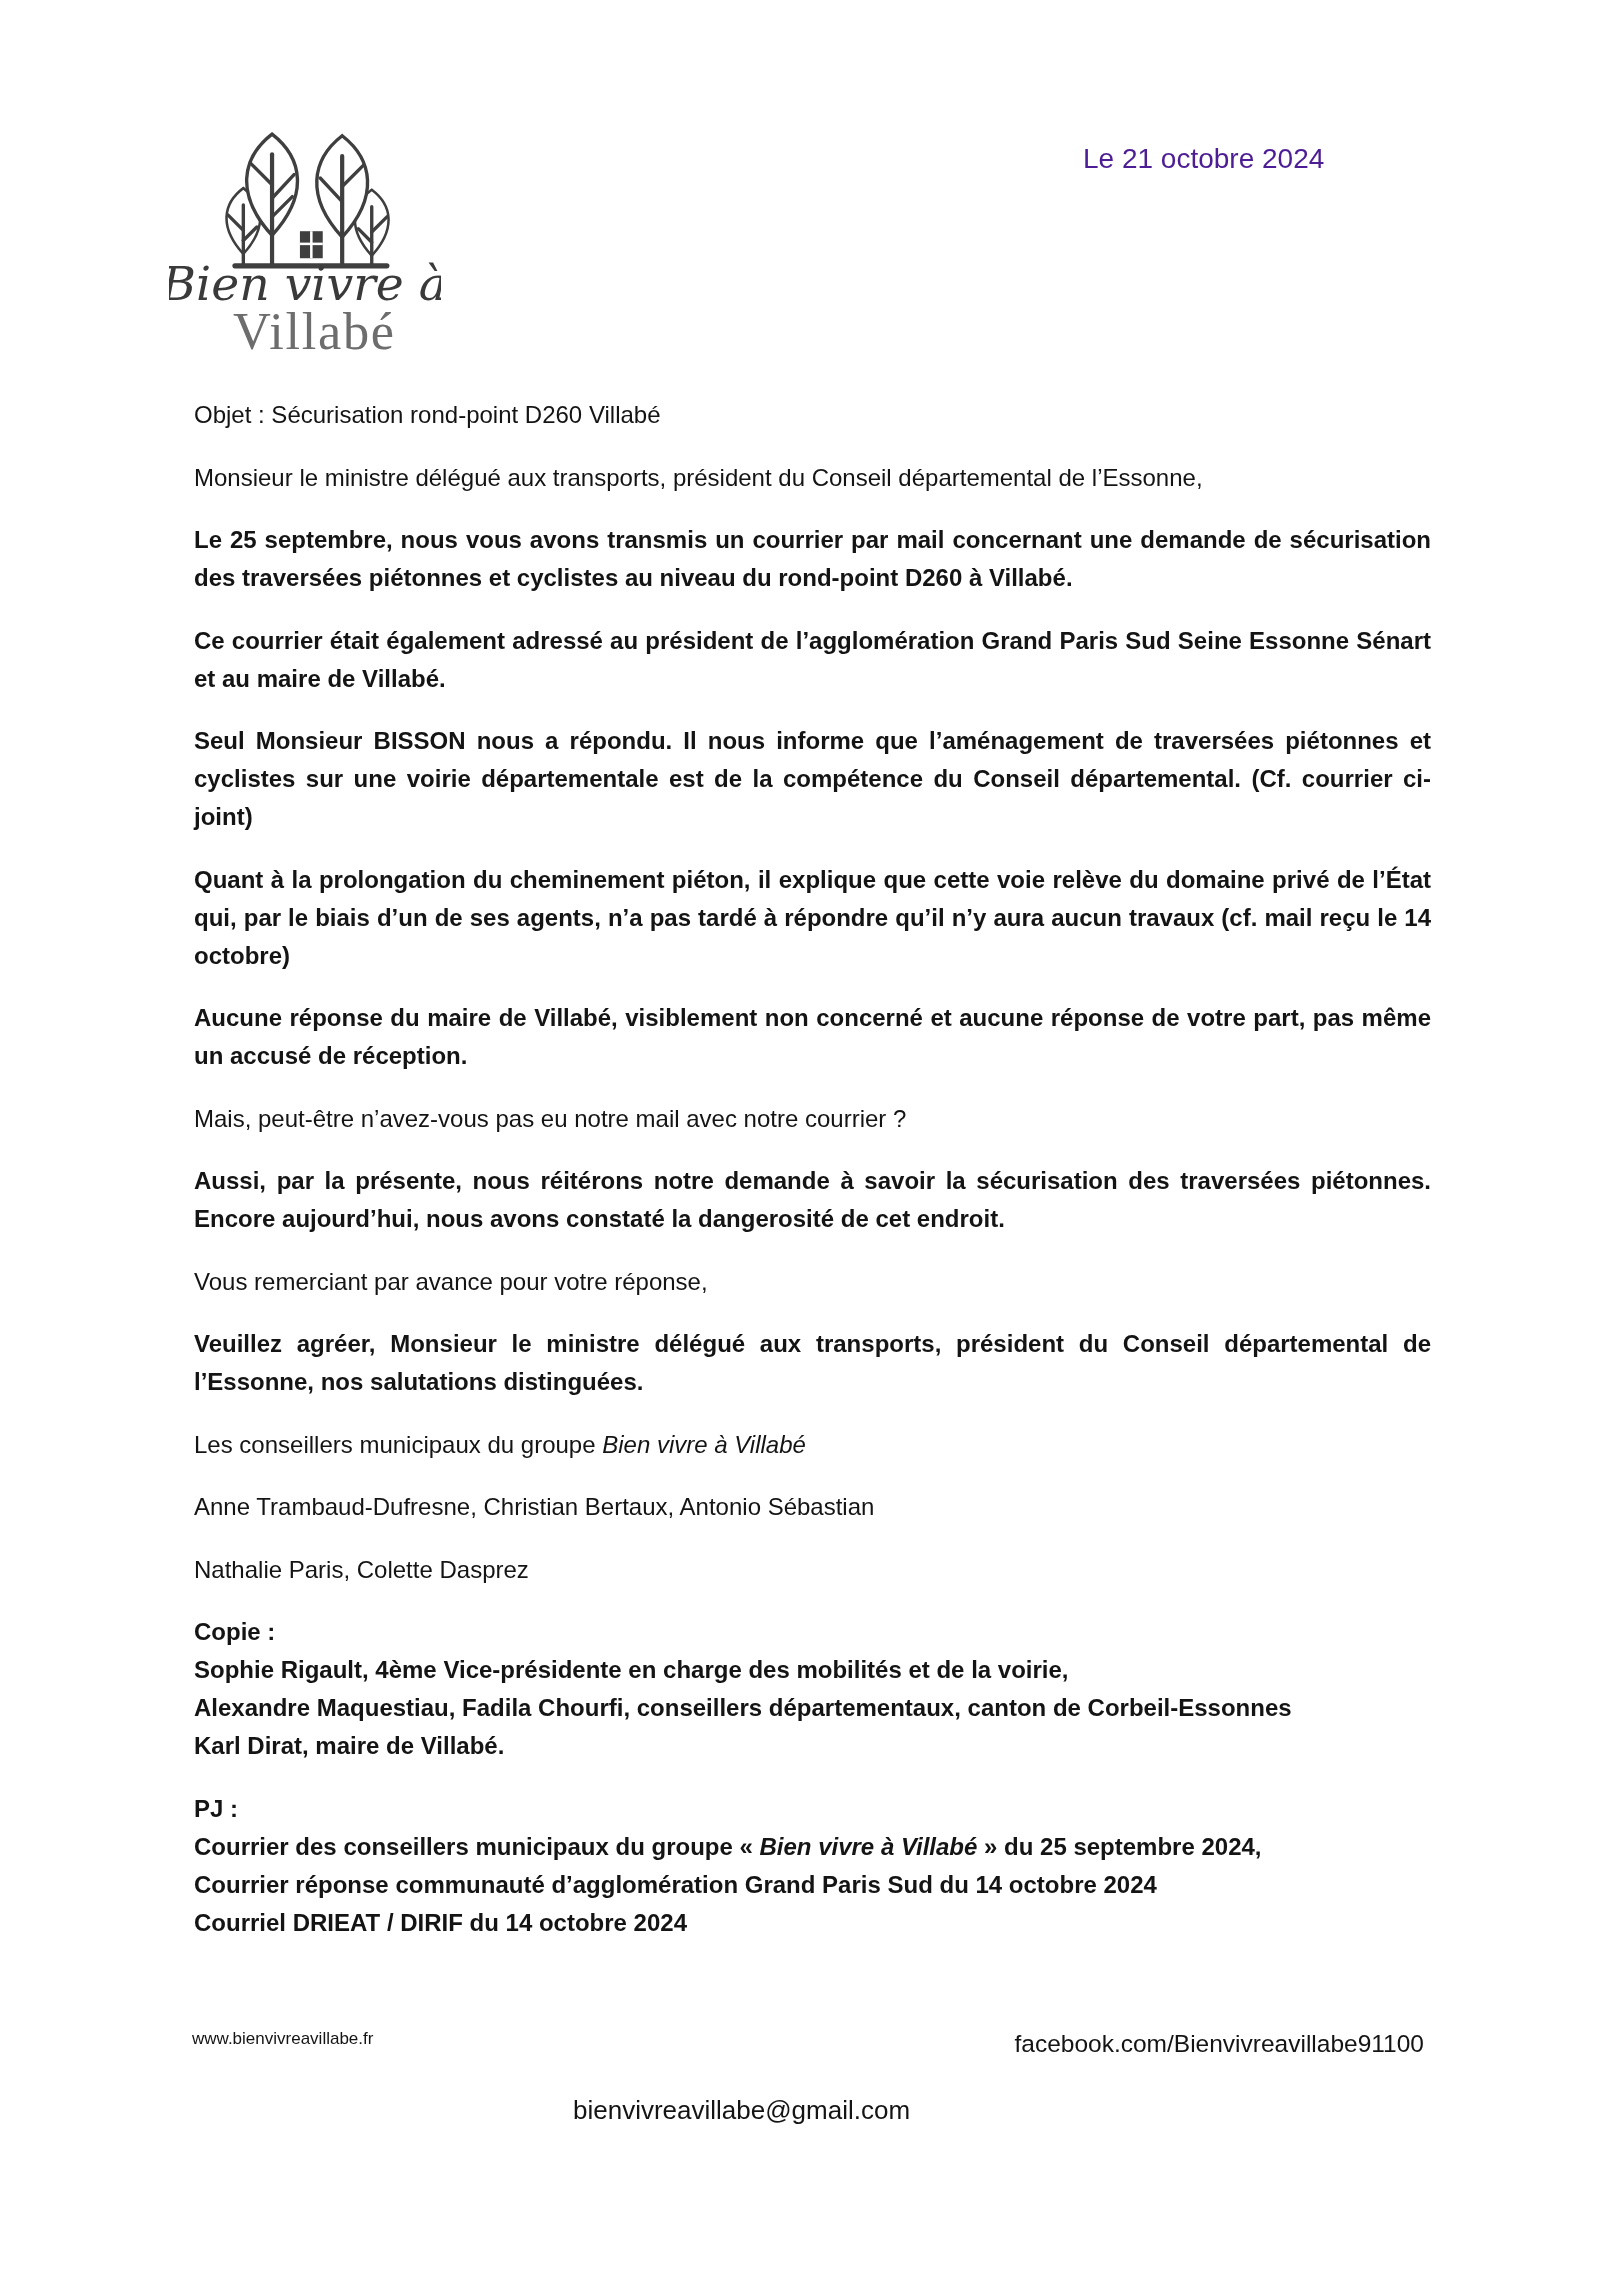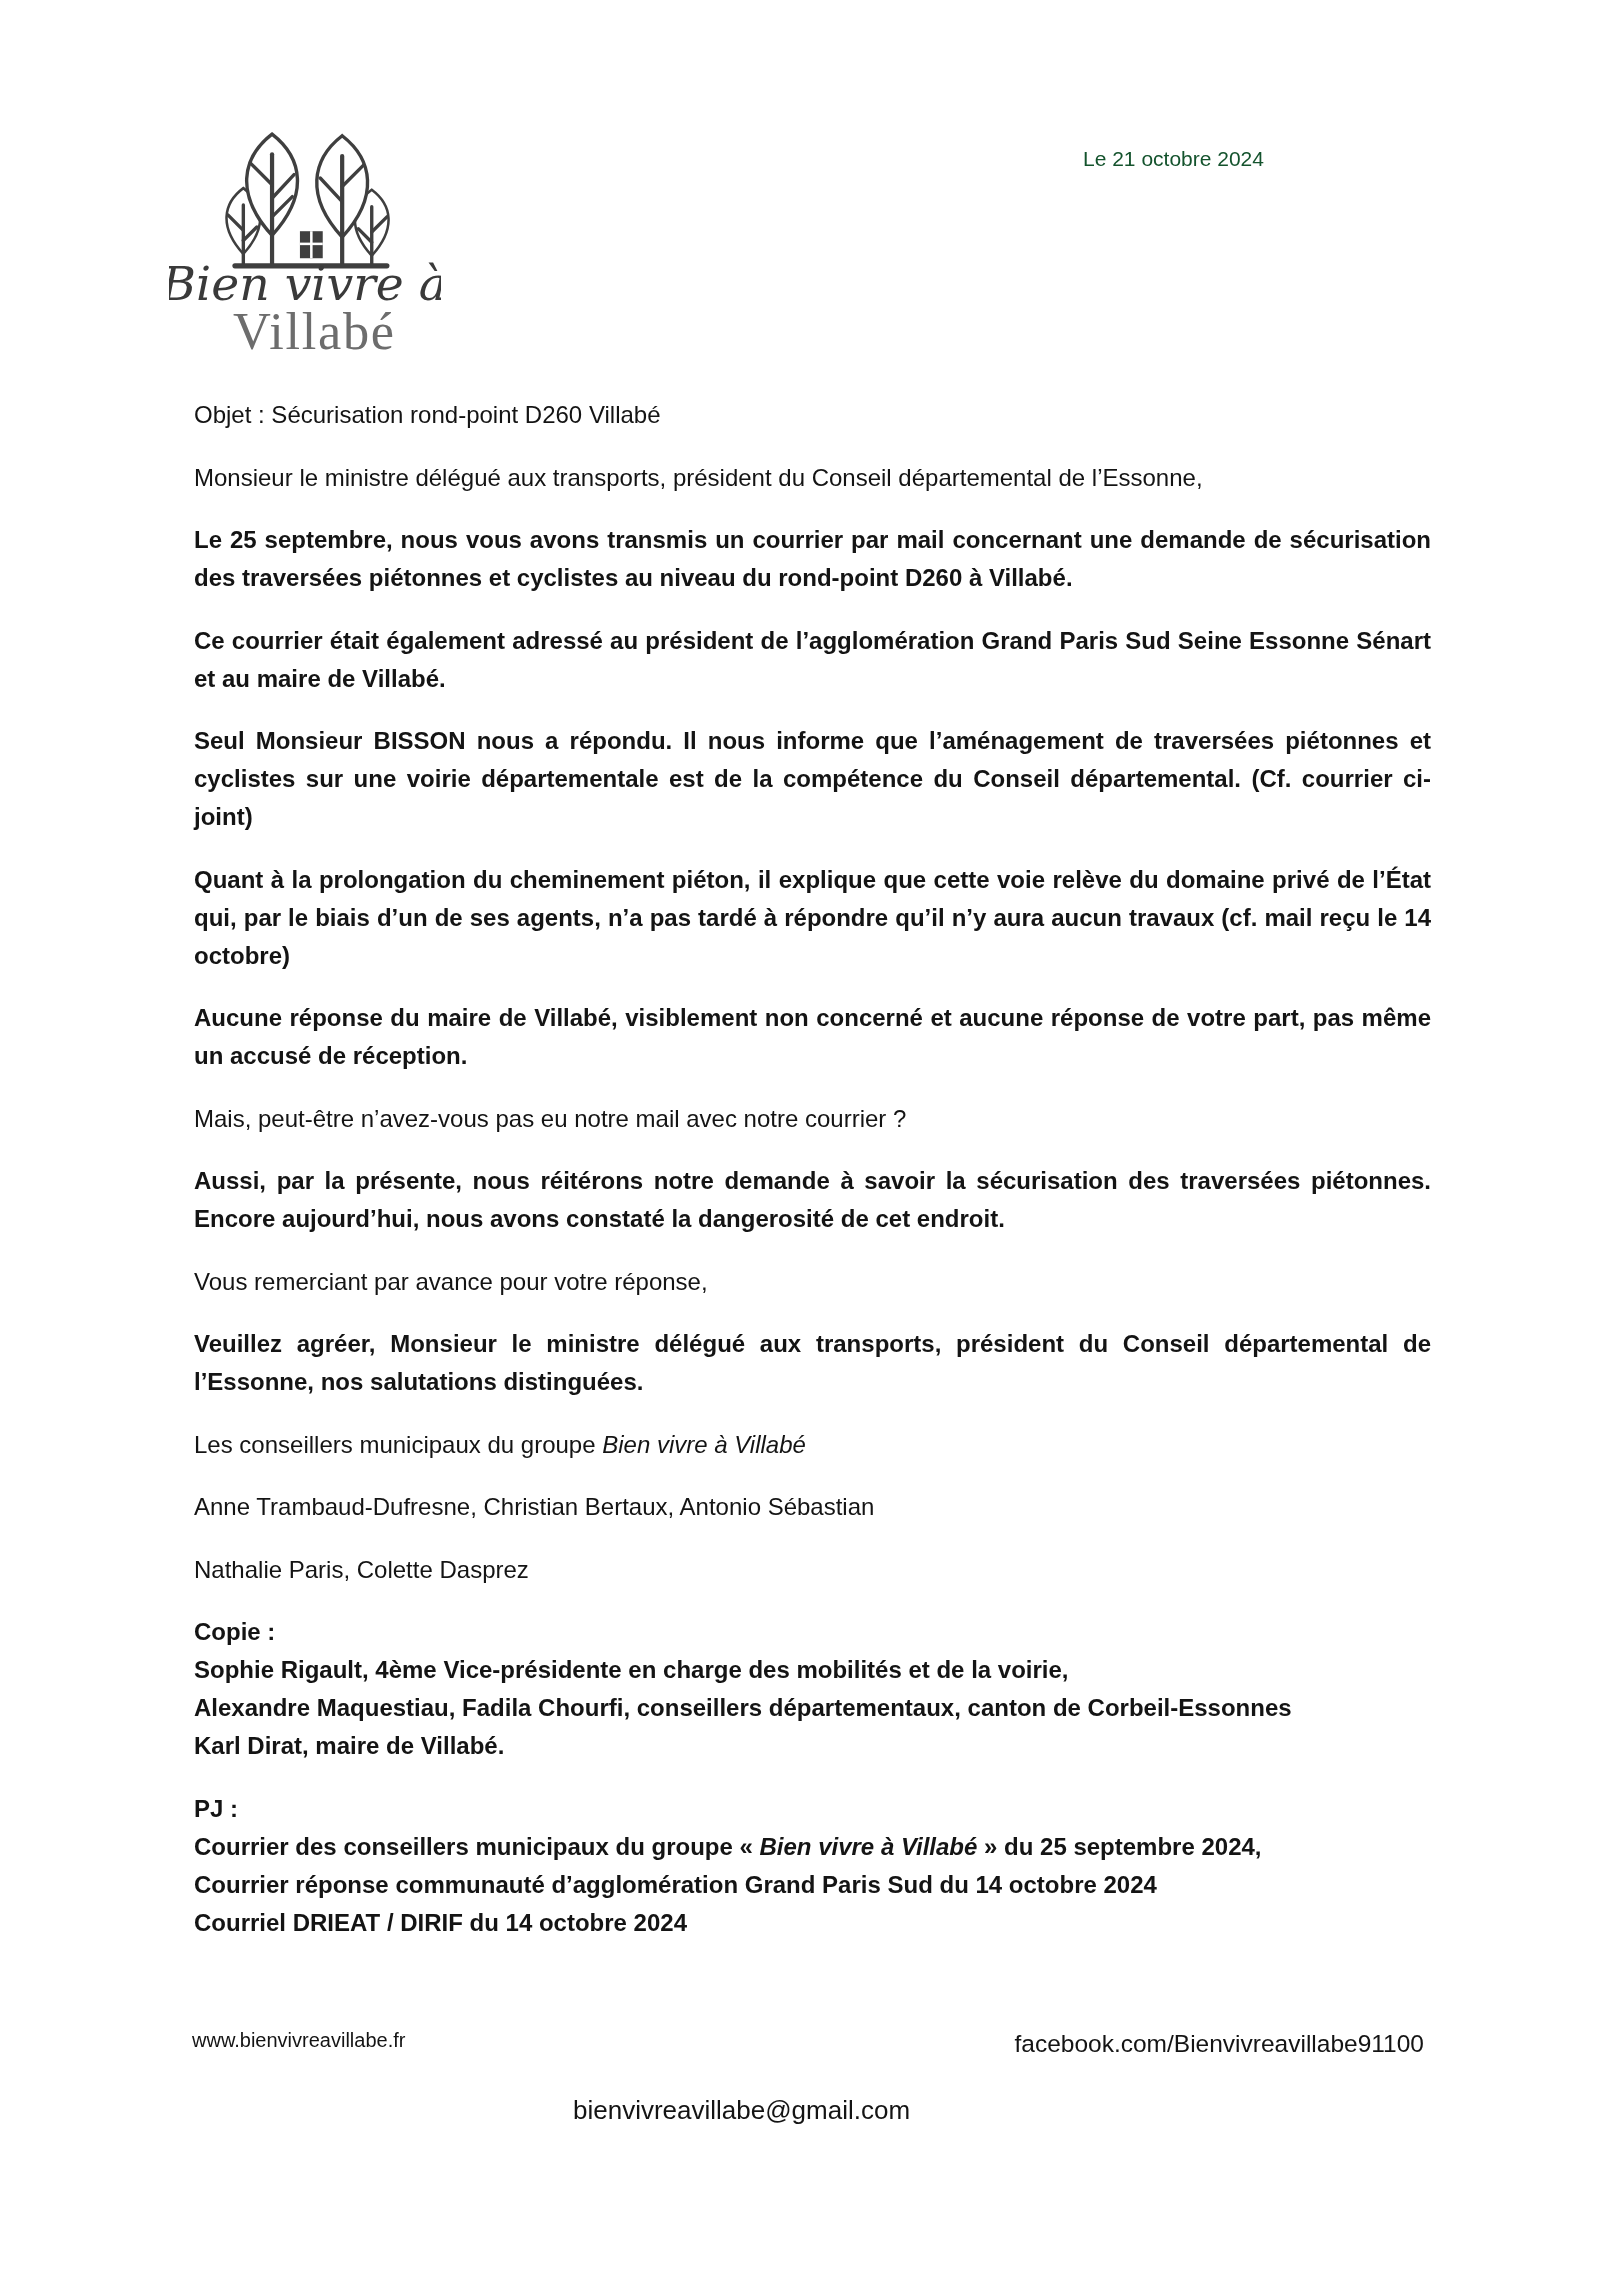--- a/index.html
+++ b/index.html
@@ -6,33 +6,33 @@
   .page{
     position:relative;
     width:1623px;height:2295px;
     background:#ffffff;
     font-family:"Liberation Sans", sans-serif;
     color:#141414;
     overflow:hidden;
   }
   
   .logo-wrap{position:absolute;left:169px;top:117px;width:272px;height:247px;}
-  .date-line{position:absolute;left:1083px;top:144px;font-size:21px;line-height:29px;color:#14532d;}
+  .date-line{position:absolute;left:1083px;top:144px;font-size:28px;line-height:29px;color:#4c1d95;}
   
   .letter-body{
     position:absolute;left:194px;top:396px;width:1237px;
     font-size:24px;line-height:38px;
   }
   .letter-body p{margin:0 0 24.5px 0;}
   .para-justify{text-align:justify;font-weight:bold;}
   .block{margin:0 0 24.5px 0;font-weight:bold;}
   .block div{line-height:38px;}
   .it{font-style:italic;}
   
-  .footer-left{position:absolute;left:192px;top:2029px;font-size:20px;}
+  .footer-left{position:absolute;left:192px;top:2029px;font-size:17px;}
   .footer-right{position:absolute;right:199px;top:2030px;font-size:24.5px;margin-left:20px;}
   .footer-email{position:absolute;left:573px;top:2095px;font-size:26px;}
   
   .logo-script{font-family:"DejaVu Serif", serif;font-style:italic;}
   .logo-town{font-family:"Liberation Serif", serif;letter-spacing:2px;}
 </style>
 </head>
 <body>
 
 <div class="page">

